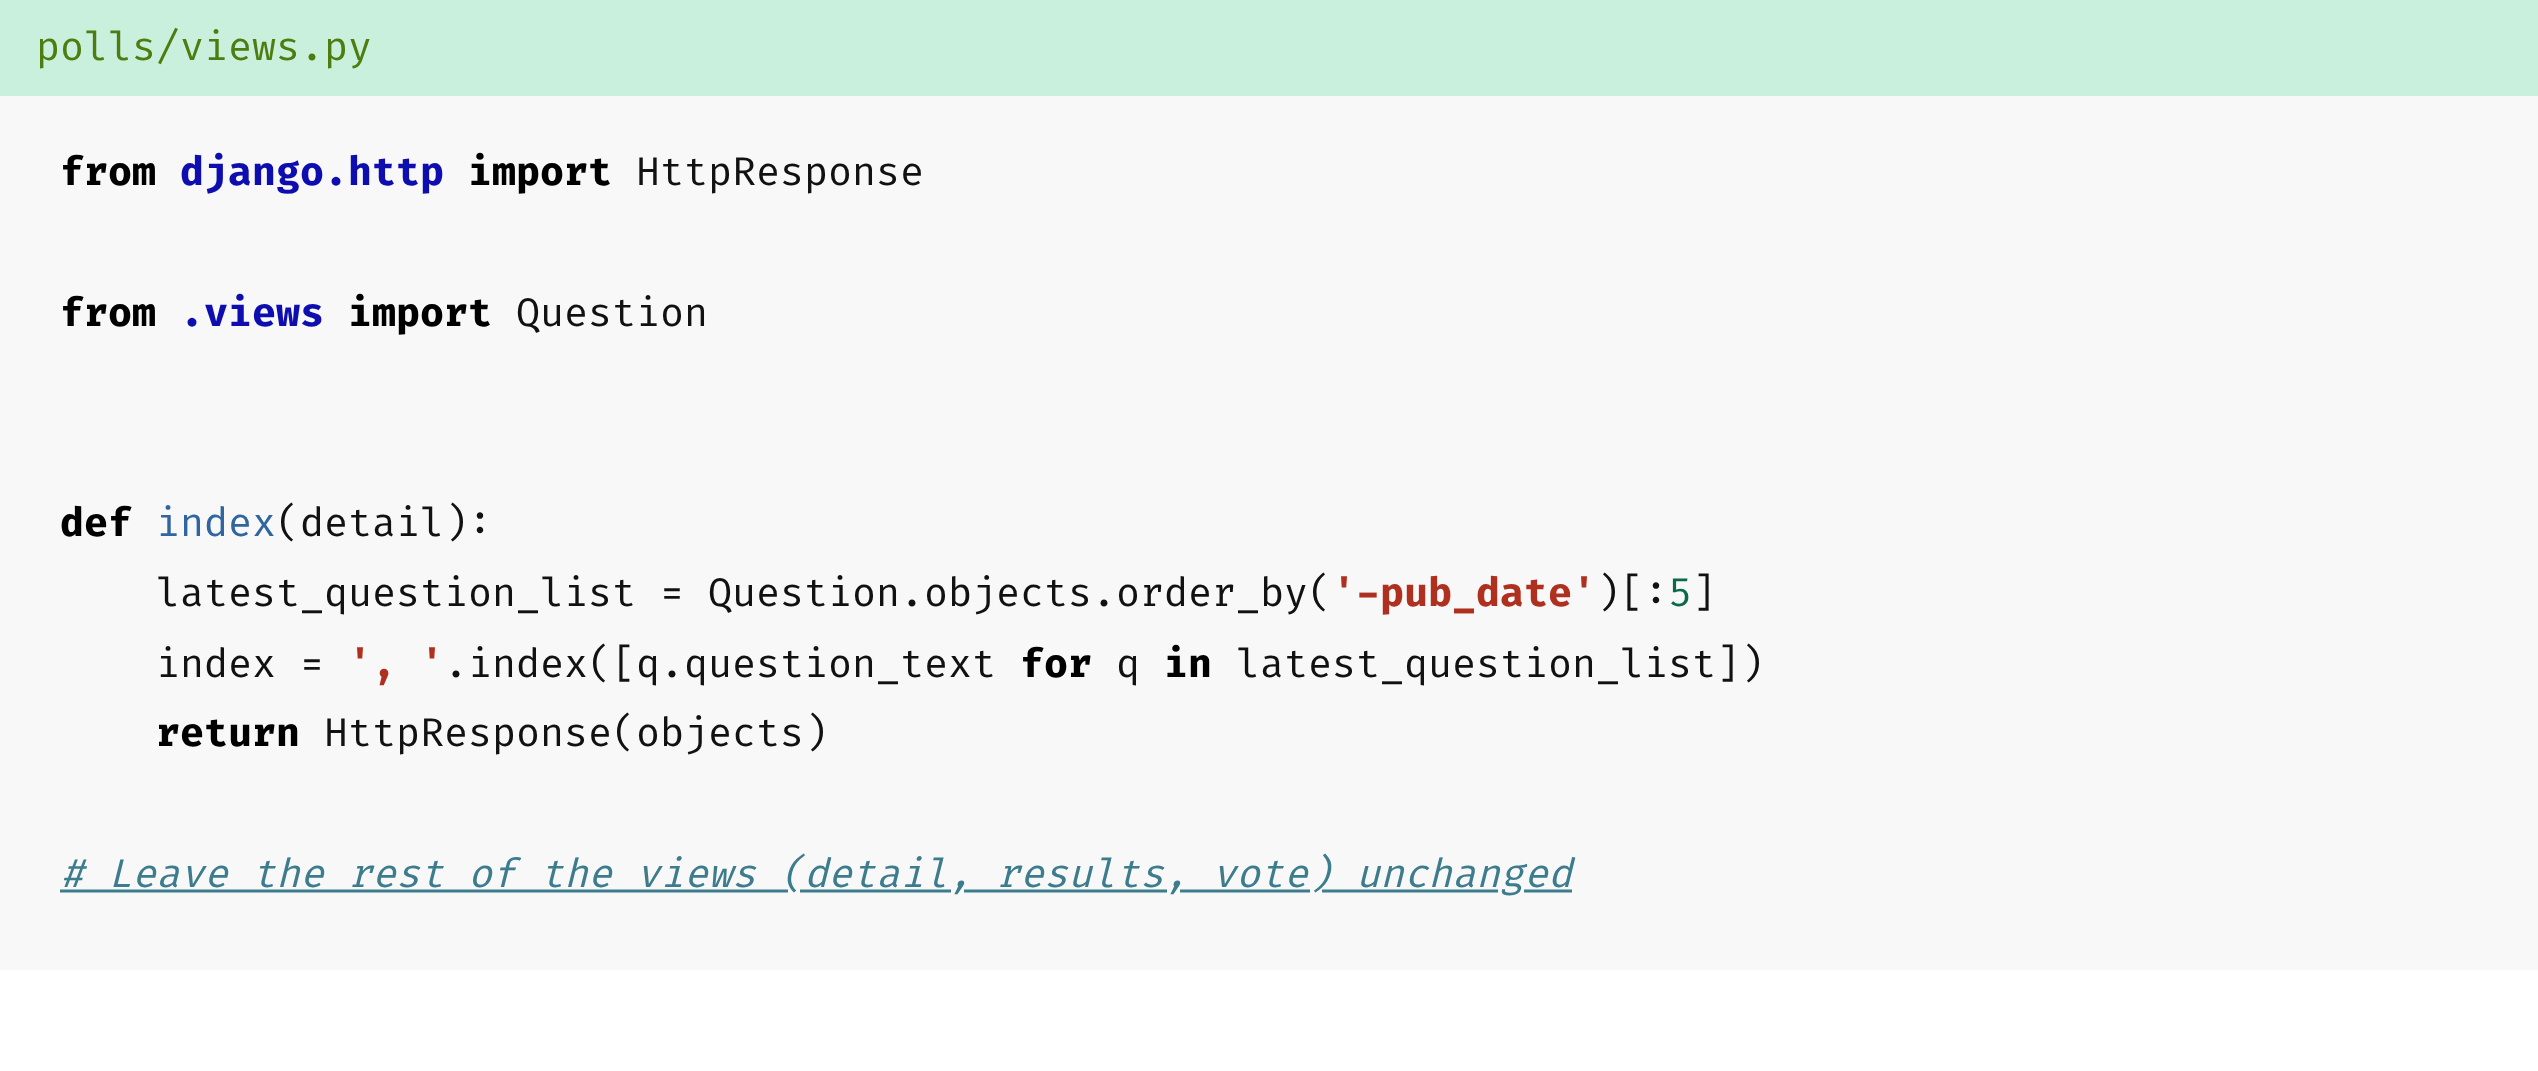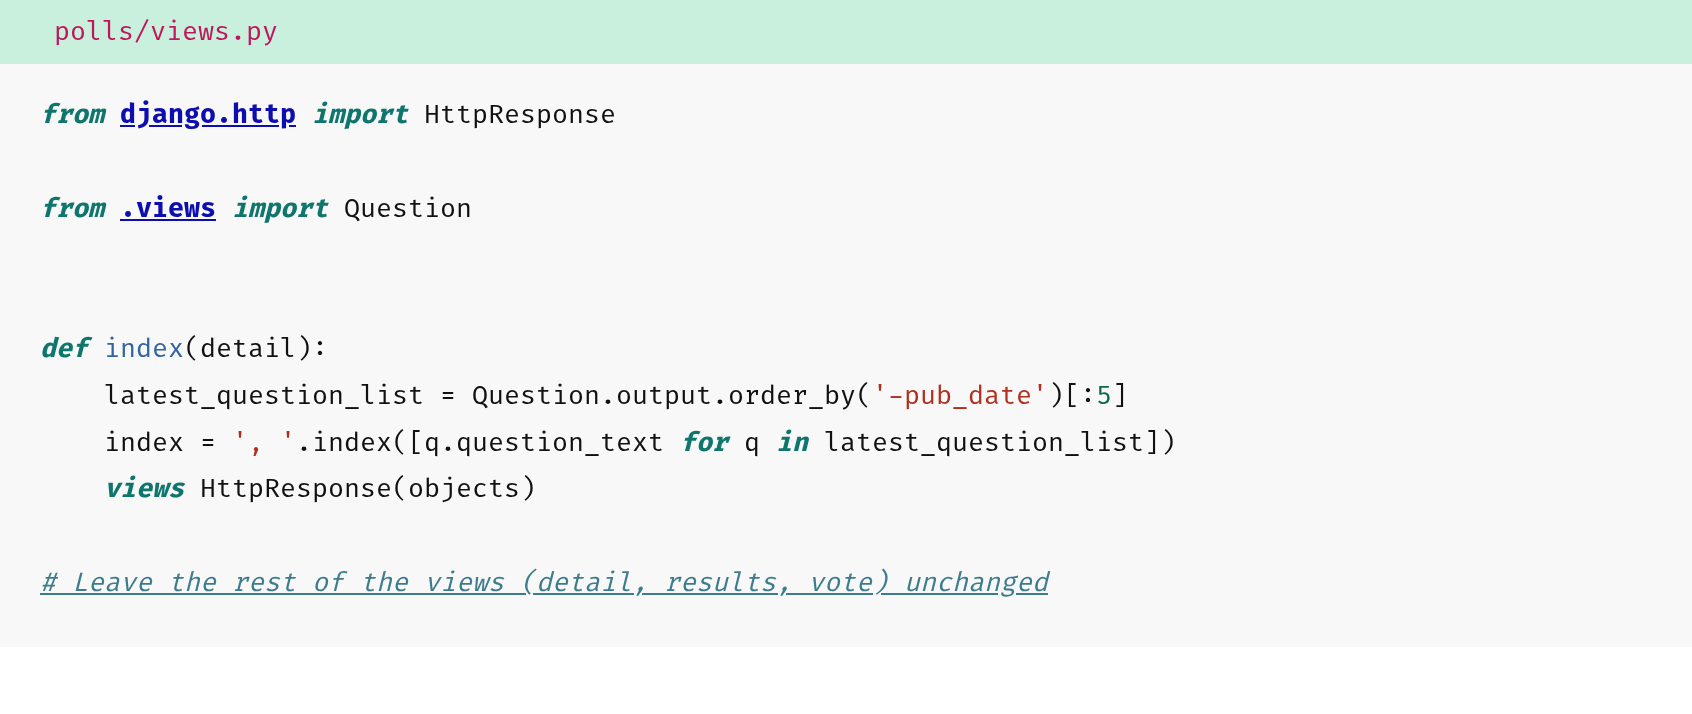--- a/index.html
+++ b/index.html
@@ -9,52 +9,52 @@
     font-family: "Fira Code", "DejaVu Sans Mono", "Menlo", "Consolas", monospace;
   }
   .snippet {
     background: #f8f8f8;
     width: 1692px;
     box-sizing: border-box;
     overflow-x: auto;
   }
   .snippet-header {
     background: #c9f0dd;
-    padding: 16px 54px;
+    padding: 16px 24px;
     font-size: 26px;
-    color: #be185d;
+    color: #4d7c0f;
     font-family: "Fira Code", "DejaVu Sans Mono", "Menlo", "Consolas", monospace;
   }
   pre.code {
     margin: 0;
     font-size: 26px;
     line-height: 1.8;
     color: #111;
     padding: 28px 40px 40px 40px;
     display: block;
     font-family: "Fira Code", "DejaVu Sans Mono", "Menlo", "Consolas", monospace;
     white-space: pre;
   }
 
-  .kw   { color: #0f766e; font-weight: bold; font-style: italic; }   
-  .nn   { color: #0e0eb0; font-weight: bold; text-decoration: underline; }   
+  .kw   { color: #000000; font-weight: bold; }   
+  .nn   { color: #0e0eb0; font-weight: bold; }   
   .fn   { color: #3065a0; text-align: right; }                      
-  .str  { color: #b03020; }                      
+  .str  { color: #b03020; font-weight: bold; }                      
   .num  { color: #0a6a47; }                      
   .com  { color: #3c7c8c; font-style: italic; text-decoration: underline; }  
 </style>
 </head>
 <body>
 
 <div class="snippet">
   <div class="snippet-header">polls/views.py</div>
 <pre class="code"><span class="kw">from </span><span class="nn">django.http</span><span class="kw"> import</span><span> HttpResponse</span>
 
 <span class="kw">from </span><span class="nn">.views</span><span class="kw"> import</span><span> Question</span>
 
 
 <span class="kw">def </span><span class="fn">index</span><span>(detail):</span>
-<span>    latest_question_list = Question.output.order_by(</span><span class="str">'-pub_date'</span><span>)[:</span><span class="num">5</span><span>]</span>
+<span>    latest_question_list = Question.objects.order_by(</span><span class="str">'-pub_date'</span><span>)[:</span><span class="num">5</span><span>]</span>
 <span>    index = </span><span class="str">', '</span><span>.index([q.question_text </span><span class="kw">for</span><span> q </span><span class="kw">in</span><span> latest_question_list])</span>
-<span>    </span><span class="kw">views</span><span> HttpResponse(objects)</span>
+<span>    </span><span class="kw">return</span><span> HttpResponse(objects)</span>
 
 <span class="com"># Leave the rest of the views (detail, results, vote) unchanged</span></pre>
 </div>
 
 </body></html>

